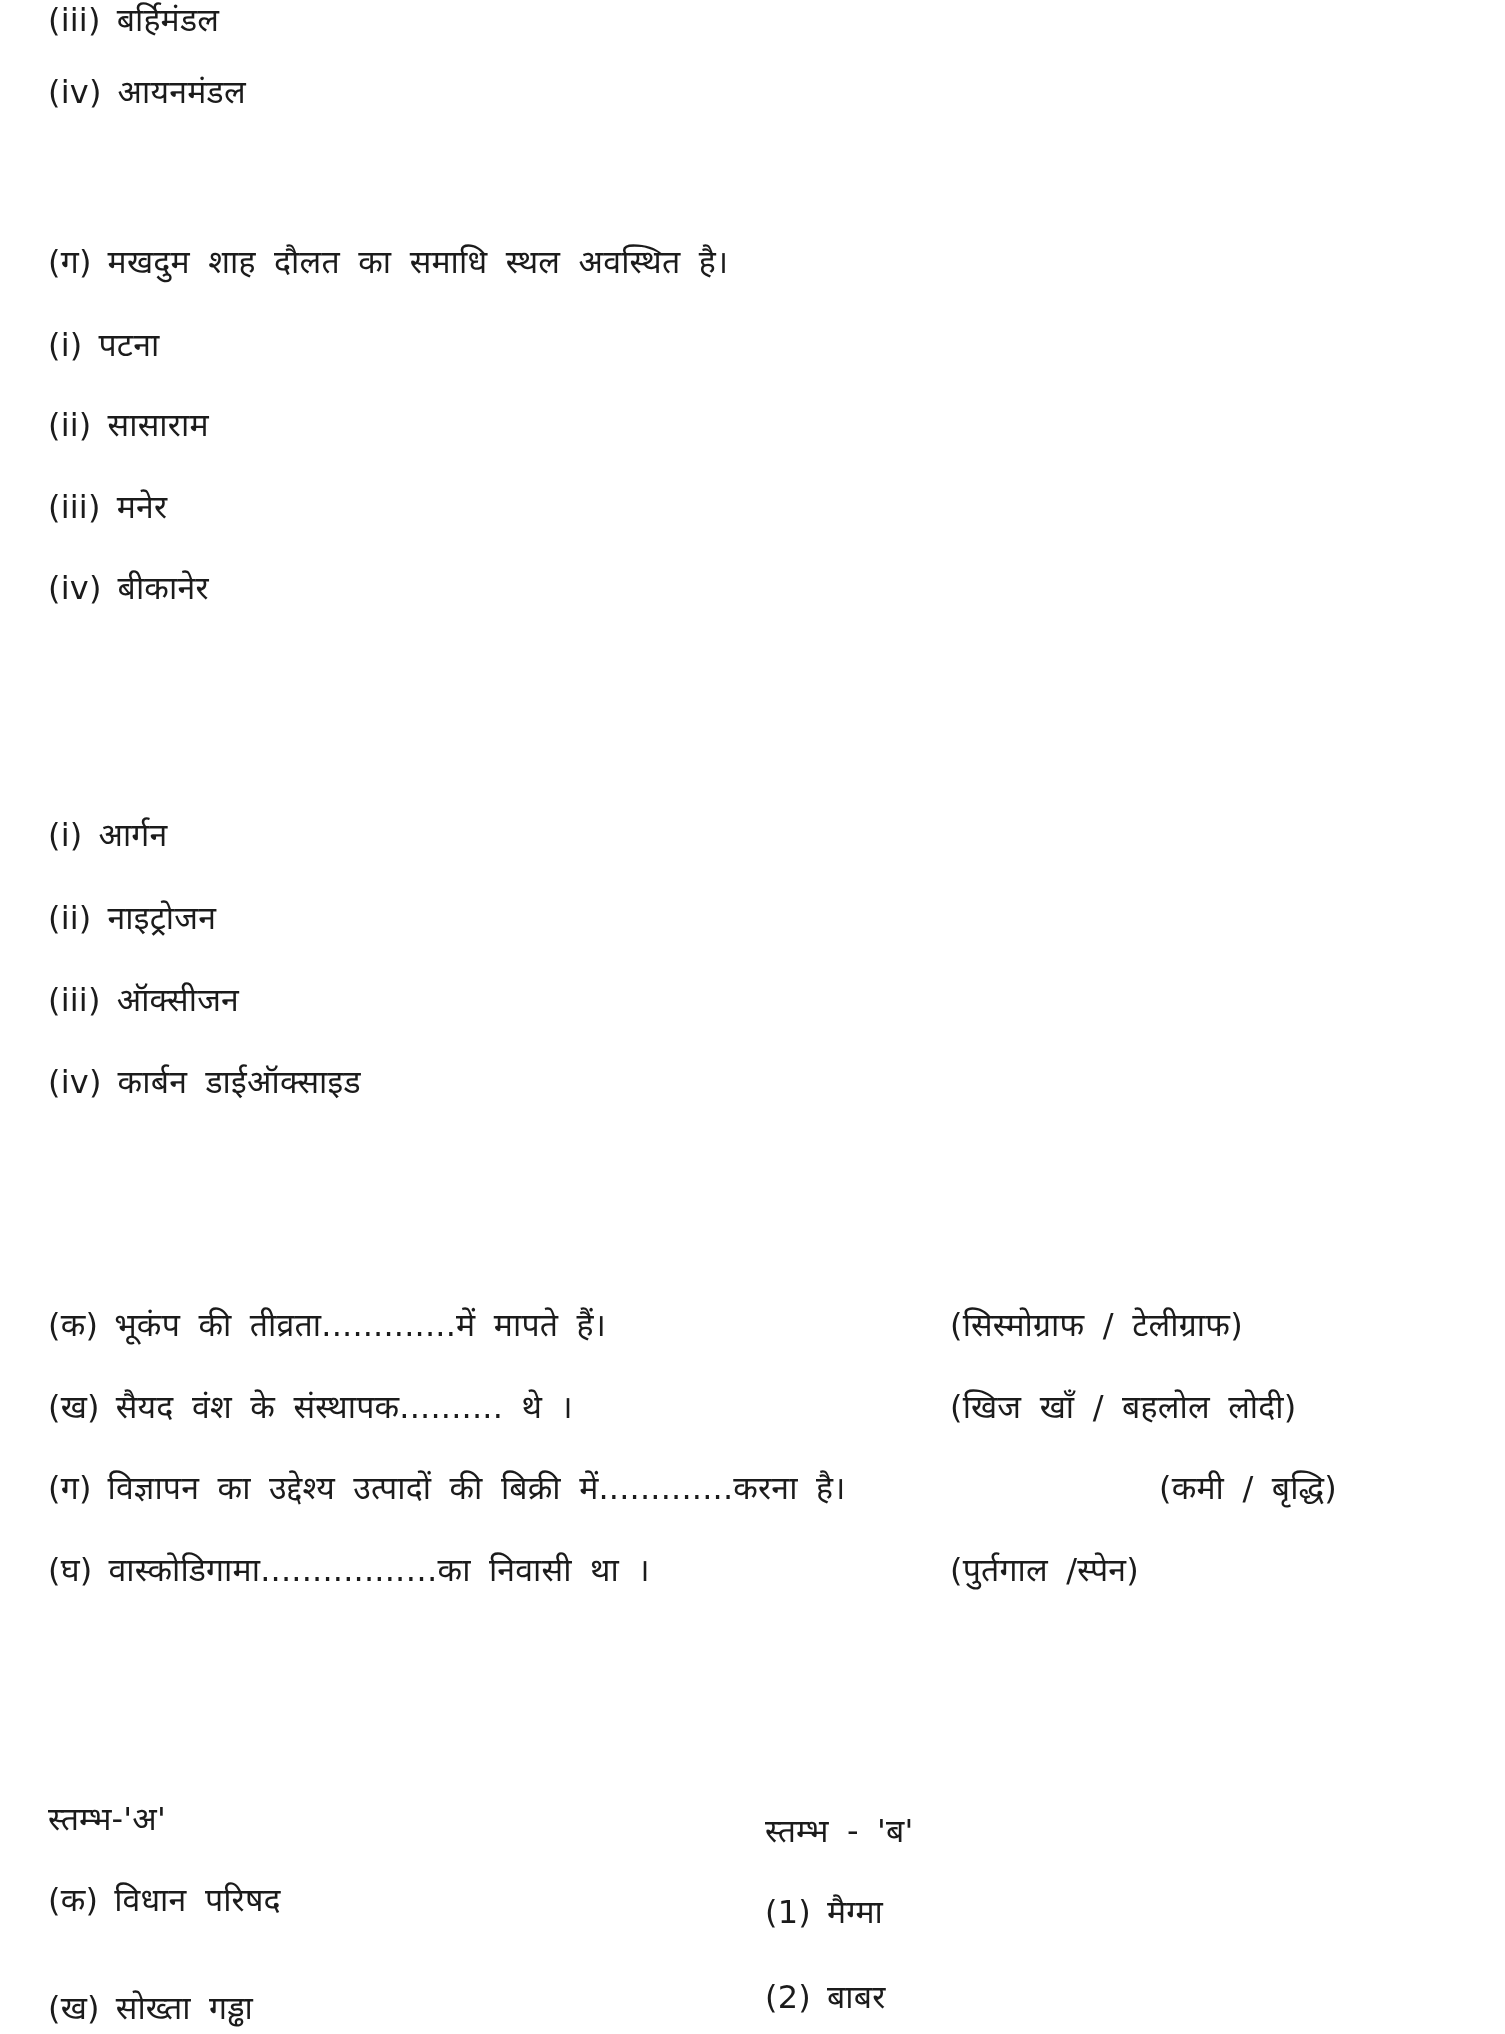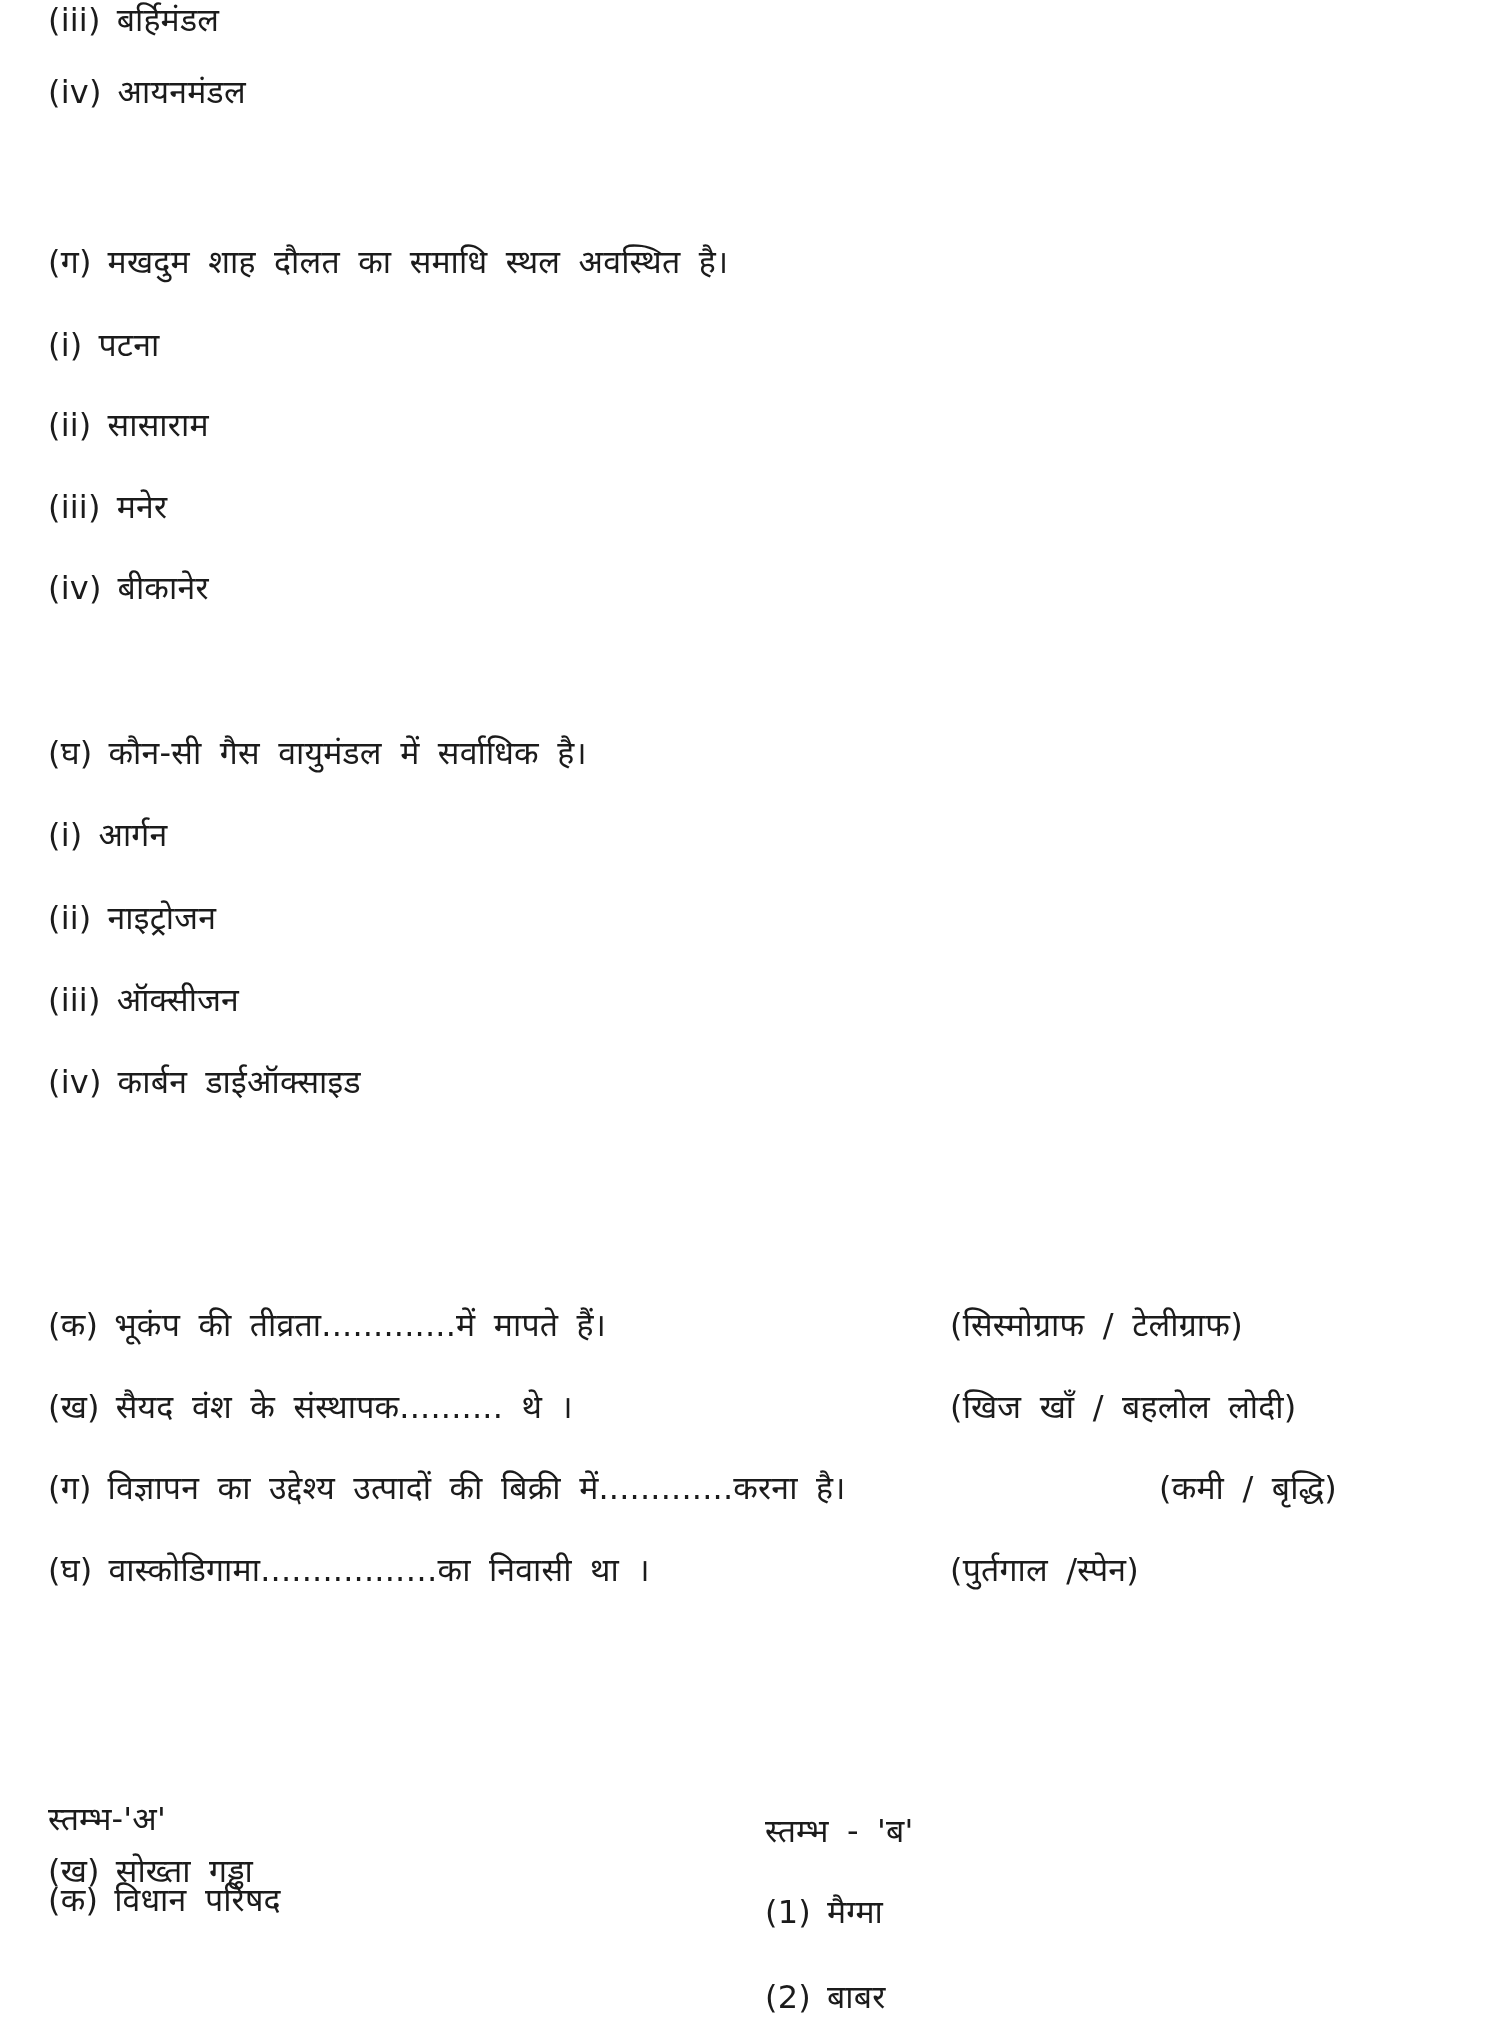--- a/index.html
+++ b/index.html
@@ -72,23 +72,20 @@
   <div class="line" style="top:405px">
     <span class="num">(ii)</span><span>सासाराम</span>
   </div>
   <div class="line" style="top:487px">
     <span class="num">(iii)</span><span>मनेर</span>
   </div>
   <div class="line" style="top:568px">
     <span class="num">(iv)</span><span>बीकानेर</span>
   </div>
 
-  <div class="line" style="top:733px">
-    <span class="num label">(घ)</span><span>कौन-सी गैस वायुमंडल में सर्वाधिक है।</span>
-  </div>
   <div class="line" style="top:815px">
     <span class="num">(i)</span><span>आर्गन</span>
   </div>
   <div class="line" style="top:898px">
     <span class="num">(ii)</span><span>नाइट्रोजन</span>
   </div>
   <div class="line" style="top:980px">
     <span class="num">(iii)</span><span>ऑक्सीजन</span>
   </div>
   <div class="line" style="top:1062px">
@@ -120,20 +117,20 @@
   <div class="line" style="top:1799px">स्तम्भ-'अ'</div>
   <div class="line colB" style="top:1799px">स्तम्भ - 'ब'</div>
 
   <div class="line" style="top:1880px">
     <span class="num label">(क)</span><span>विधान परिषद</span>
   </div>
   <div class="line colB" style="top:1880px">
     <span class="num">(1)</span><span>मैग्मा</span>
   </div>
 
-  <div class="line" style="top:1851px">
+  <div class="line" style="top:1988px">
     <span class="num label">(ख)</span><span>सोख्ता गड्ढा</span>
   </div>
   <div class="line colB" style="top:1965px">
     <span class="num">(2)</span><span>बाबर</span>
   </div>
 
 </div>
 
 </body></html>

